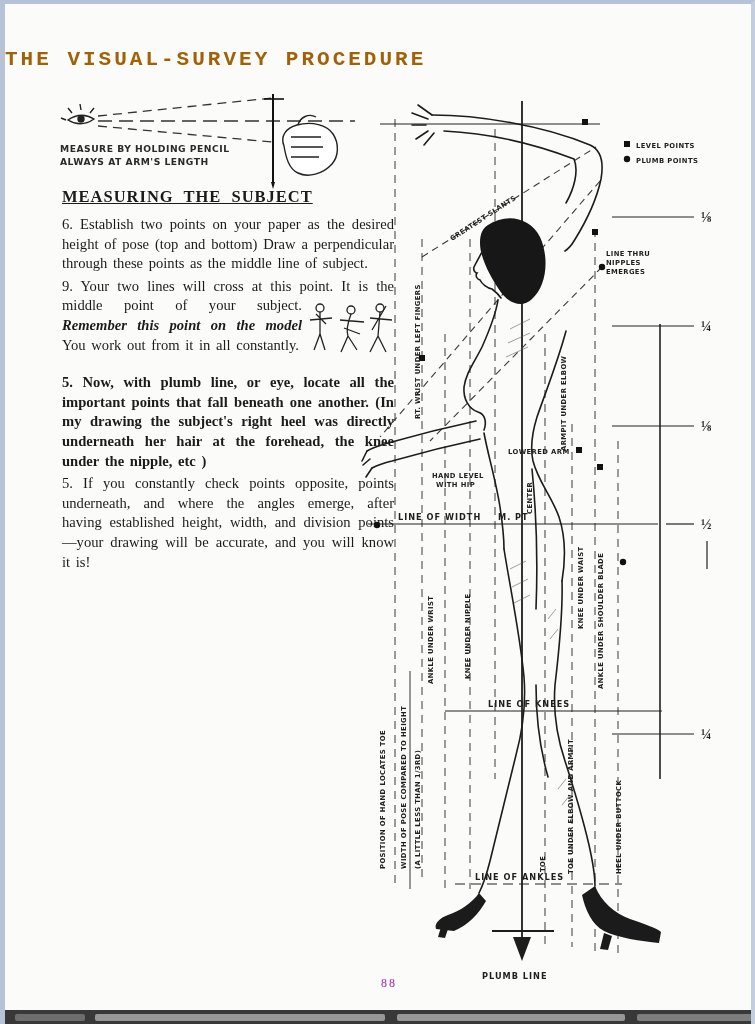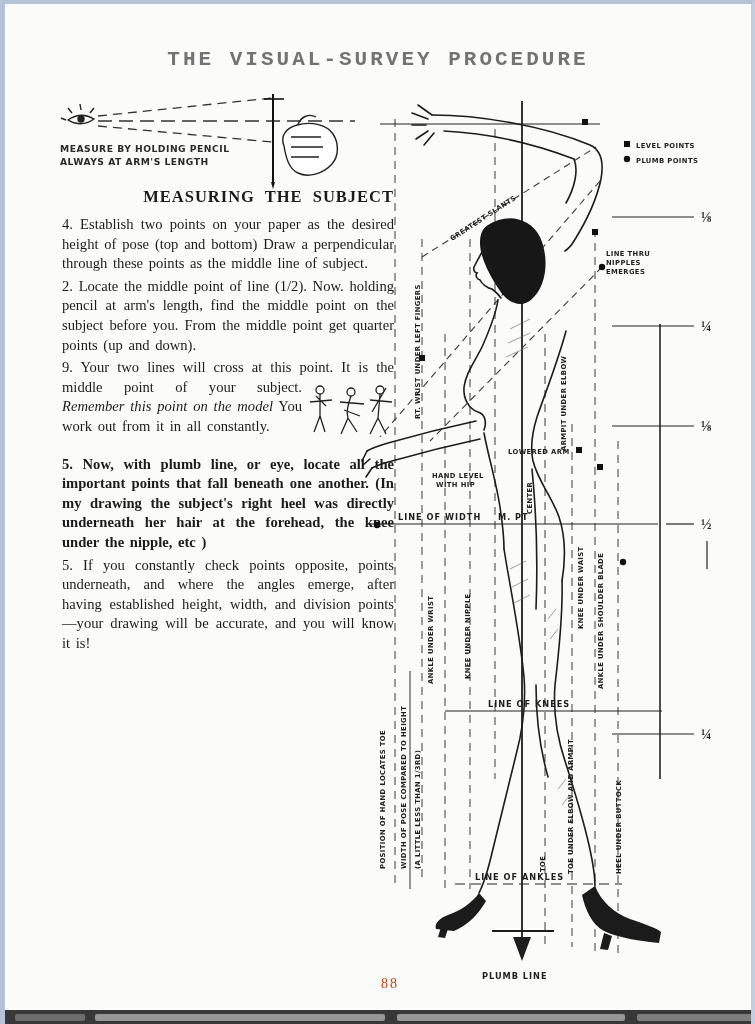--- a/index.html
+++ b/index.html
@@ -1,29 +1,29 @@
 <!DOCTYPE html>
 <html><head>
 <meta charset="utf-8">
 <style>
   html,body{margin:0;padding:0;background:#e8e8e8;}
   .viewport{position:relative;width:755px;height:1024px;background:#fbfbfa;overflow:hidden;
             box-sizing:border-box;border-left:5px solid #b6c2d6;border-top:4px solid #b6c2d6;border-right:4px solid #c3cddd;
             font-family:"Liberation Serif", serif;color:#1b1b1b;}
-  .page-title{position:absolute;top:44px;left:0;width:100%;text-align:center;
+  .page-title{position:absolute;top:44px;left:0;width:100%;text-align:left;
               font-family:"Liberation Mono", monospace;font-size:21px;font-weight:bold;
-              letter-spacing:3px;color:#737373;}
+              letter-spacing:3px;color:#a16207;}
   .pencil-diagram{position:absolute;left:55px;top:86px;width:300px;height:100px;}
   .article{position:absolute;left:57px;top:183px;width:332px;}
-  .article h2{margin:0 0 8px 0;text-align:right;font-size:16.5px;letter-spacing:1px;word-spacing:5px;font-weight:bold;}
+  .article h2{margin:0 0 8px 0;text-align:left;font-size:16.5px;letter-spacing:1px;word-spacing:5px;font-weight:bold;text-decoration:underline;}
   .article p{margin:0 0 3px 0;font-size:14.6px;line-height:19.6px;text-align:justify;word-spacing:2px;}
-  .article .ital{font-style:italic;font-weight:normal;}
+  .article .ital{font-style:italic;font-weight:bold;}
   .stick-figures{float:right;width:86px;height:56px;margin:4px 0 0 6px;}
   .figure-wrap{position:absolute;left:355px;top:85px;width:398px;height:905px;}
-  .page-number{position:absolute;left:376px;top:972px;font-size:14px;letter-spacing:2px;color:#c2410c;}
+  .page-number{position:absolute;left:376px;top:972px;font-size:12px;letter-spacing:2px;color:#a21caf;}
   .edge-bar{position:absolute;left:0;bottom:0;width:755px;height:14px;background:#383838;}
   .edge-bar .seg{position:absolute;top:4px;height:7px;background:#979797;border-radius:2px;}
   svg text{font-family:"DejaVu Sans", sans-serif;fill:#1f1f1f;}
   .lbl{font-size:6.8px;font-weight:600;letter-spacing:.4px;}
   .lbl-big{font-size:8.2px;font-weight:700;letter-spacing:1px;}
   .frac{font-family:"Liberation Serif", serif;font-size:14px;font-weight:700;}
   .cap{font-size:9.2px;font-weight:700;letter-spacing:.5px;fill:#2a2a2a;}
 </style>
 </head>
 <body>
@@ -52,22 +52,21 @@
       <path d="M224,56 C220,46 226,38 237,35 C252,31 267,35 273,44 C279,53 279,66 272,74 C263,84 248,88 238,83 C229,79 226,68 224,56 Z"></path>
       <path d="M238,35 C240,27 249,23 256,27" fill="none"></path>
       <path d="M231,47 h30 M231,57 h32 M231,67 h28" fill="none"></path>
     </g>
     <text class="cap" x="0" y="62">MEASURE BY HOLDING PENCIL</text>
     <text class="cap" x="0" y="75">ALWAYS AT ARM'S LENGTH</text>
   </svg>
 
   <div class="article">
     <h2>MEASURING THE SUBJECT</h2>
-    <p>4.  Establish two points on your paper as the desired height of pose (top and bottom) Draw a perpendicular through these points as the middle line of subject.</p>
-    <p>2. Locate the middle point of line (1/2). Now. holding pencil at arm's length, find the middle point on the subject before you. From the middle point get quarter points (up and down).</p>
+    <p>6.  Establish two points on your paper as the desired height of pose (top and bottom) Draw a perpendicular through these points as the middle line of subject.</p>
     <p>
       <span>9.  Your two lines will cross at this point. It is the middle point of your subject. </span><svg class="stick-figures" viewBox="0 0 86 56" stroke="#222" fill="none" stroke-width="1.3">
         <circle cx="12" cy="8" r="4"></circle>
           <path d="M12,12 L12,34 M2,20 L24,18 M12,34 L6,50 M12,34 L17,50 M8,14 L18,24"></path>
         <circle cx="43" cy="10" r="4"></circle>
           <path d="M43,14 C40,22 38,30 40,36 M32,20 L56,22 M40,36 L33,52 M40,36 L49,50 M36,28 L52,34"></path>
         <circle cx="72" cy="8" r="4"></circle>
           <path d="M72,12 L70,36 M62,18 L84,20 M70,36 L62,52 M70,36 L78,52 M78,6 L64,30"></path>
       </svg><span class="ital">Remember this point on the model</span><span> You work out from it in all constantly.</span>
     </p>

